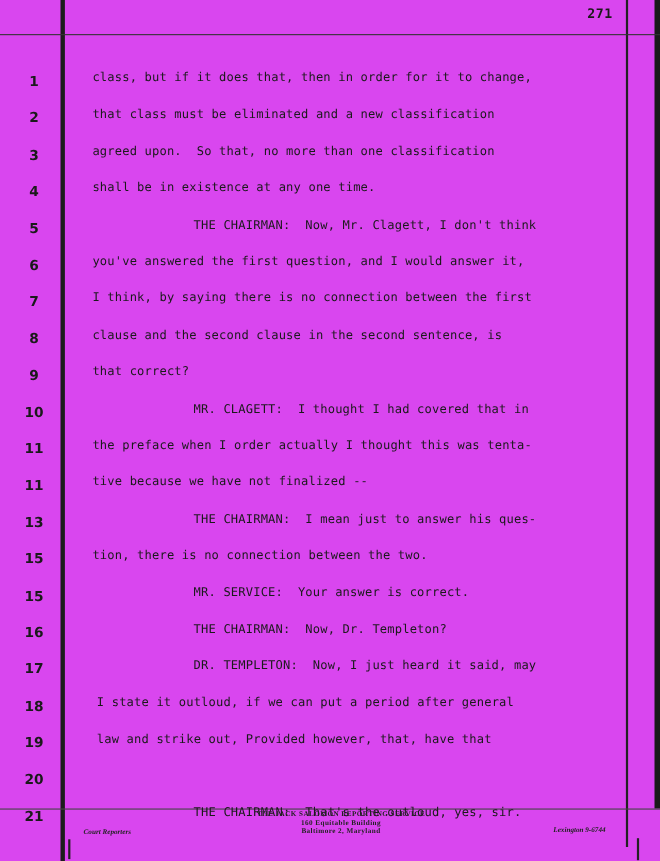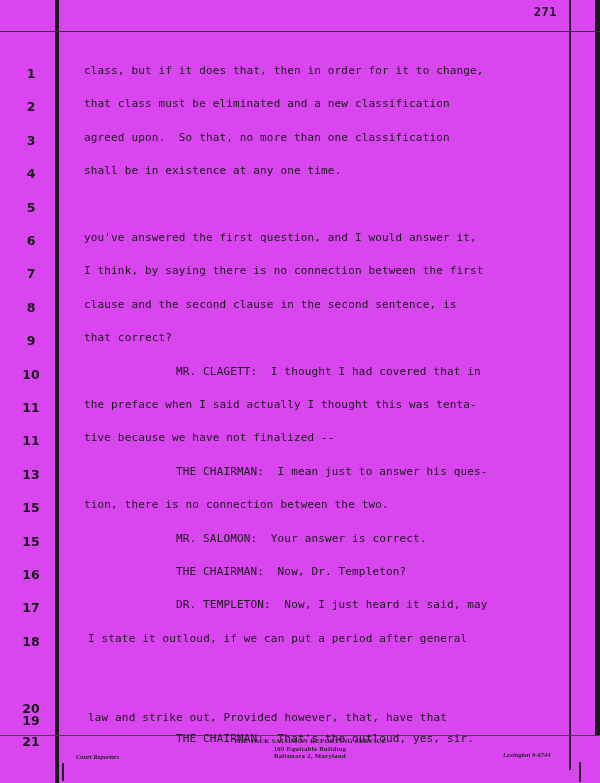--- a/index.html
+++ b/index.html
@@ -150,20 +150,21 @@
       <div class="line" style="top: 130.8px;">
         <span class="line-num">3</span>
         <span class="line-text">agreed upon.  So that, no more than one classification</span>
       </div>
       <div class="line" style="top: 164.2px;">
         <span class="line-num">4</span>
         <span class="line-text">shall be in existence at any one time.</span>
       </div>
       <div class="line" style="top: 197.6px;">
         <span class="line-num">5</span>
+        <span class="line-text speaker">THE CHAIRMAN:  Now, Mr. Clagett, I don't think</span>
       </div>
       <div class="line" style="top: 231px;">
         <span class="line-num">6</span>
         <span class="line-text">you've answered the first question, and I would answer it,</span>
       </div>
       <div class="line" style="top: 264.4px;">
         <span class="line-num">7</span>
         <span class="line-text">I think, by saying there is no connection between the first</span>
       </div>
       <div class="line" style="top: 297.8px;">
@@ -173,51 +174,51 @@
       <div class="line" style="top: 331.2px;">
         <span class="line-num">9</span>
         <span class="line-text">that correct?</span>
       </div>
       <div class="line" style="top: 364.6px;">
         <span class="line-num">10</span>
         <span class="line-text speaker">MR. CLAGETT:  I thought I had covered that in</span>
       </div>
       <div class="line" style="top: 398px;">
         <span class="line-num">11</span>
-        <span class="line-text">the preface when I said actually I thought this was tenta-</span>
+        <span class="line-text">the preface when I order actually I thought this was tenta-</span>
       </div>
       <div class="line" style="top: 431.4px;">
         <span class="line-num">11</span>
         <span class="line-text">tive because we have not finalized --</span>
       </div>
       <div class="line" style="top: 464.8px;">
         <span class="line-num">13</span>
         <span class="line-text speaker">THE CHAIRMAN:  I mean just to answer his ques-</span>
       </div>
       <div class="line" style="top: 498.2px;">
         <span class="line-num">15</span>
         <span class="line-text">tion, there is no connection between the two.</span>
       </div>
       <div class="line" style="top: 531.6px;">
         <span class="line-num">15</span>
-        <span class="line-text speaker">MR. SALOMON:  Your answer is correct.</span>
+        <span class="line-text speaker">MR. SERVICE:  Your answer is correct.</span>
       </div>
       <div class="line" style="top: 565px;">
         <span class="line-num">16</span>
         <span class="line-text speaker">THE CHAIRMAN:  Now, Dr. Templeton?</span>
       </div>
       <div class="line" style="top: 598.4px;">
         <span class="line-num">17</span>
         <span class="line-text speaker">DR. TEMPLETON:  Now, I just heard it said, may</span>
       </div>
       <div class="line" style="top: 631.8px;">
         <span class="line-num">18</span>
         <span class="line-text continuation-wide">I state it outloud, if we can put a period after general</span>
       </div>
-      <div class="line" style="top: 665.2px; margin-top: 46px;">
+      <div class="line" style="top: 665.2px;">
         <span class="line-num">19</span>
         <span class="line-text continuation-wide">law and strike out, Provided however, that, have that</span>
       </div>
       <div class="line" style="top: 698.6px;">
         <span class="line-num">20</span>
       </div>
       <div class="line" style="top: 732px;">
         <span class="line-num">21</span>
         <span class="line-text speaker">THE CHAIRMAN:  That's the outloud, yes, sir.</span>
       </div>

